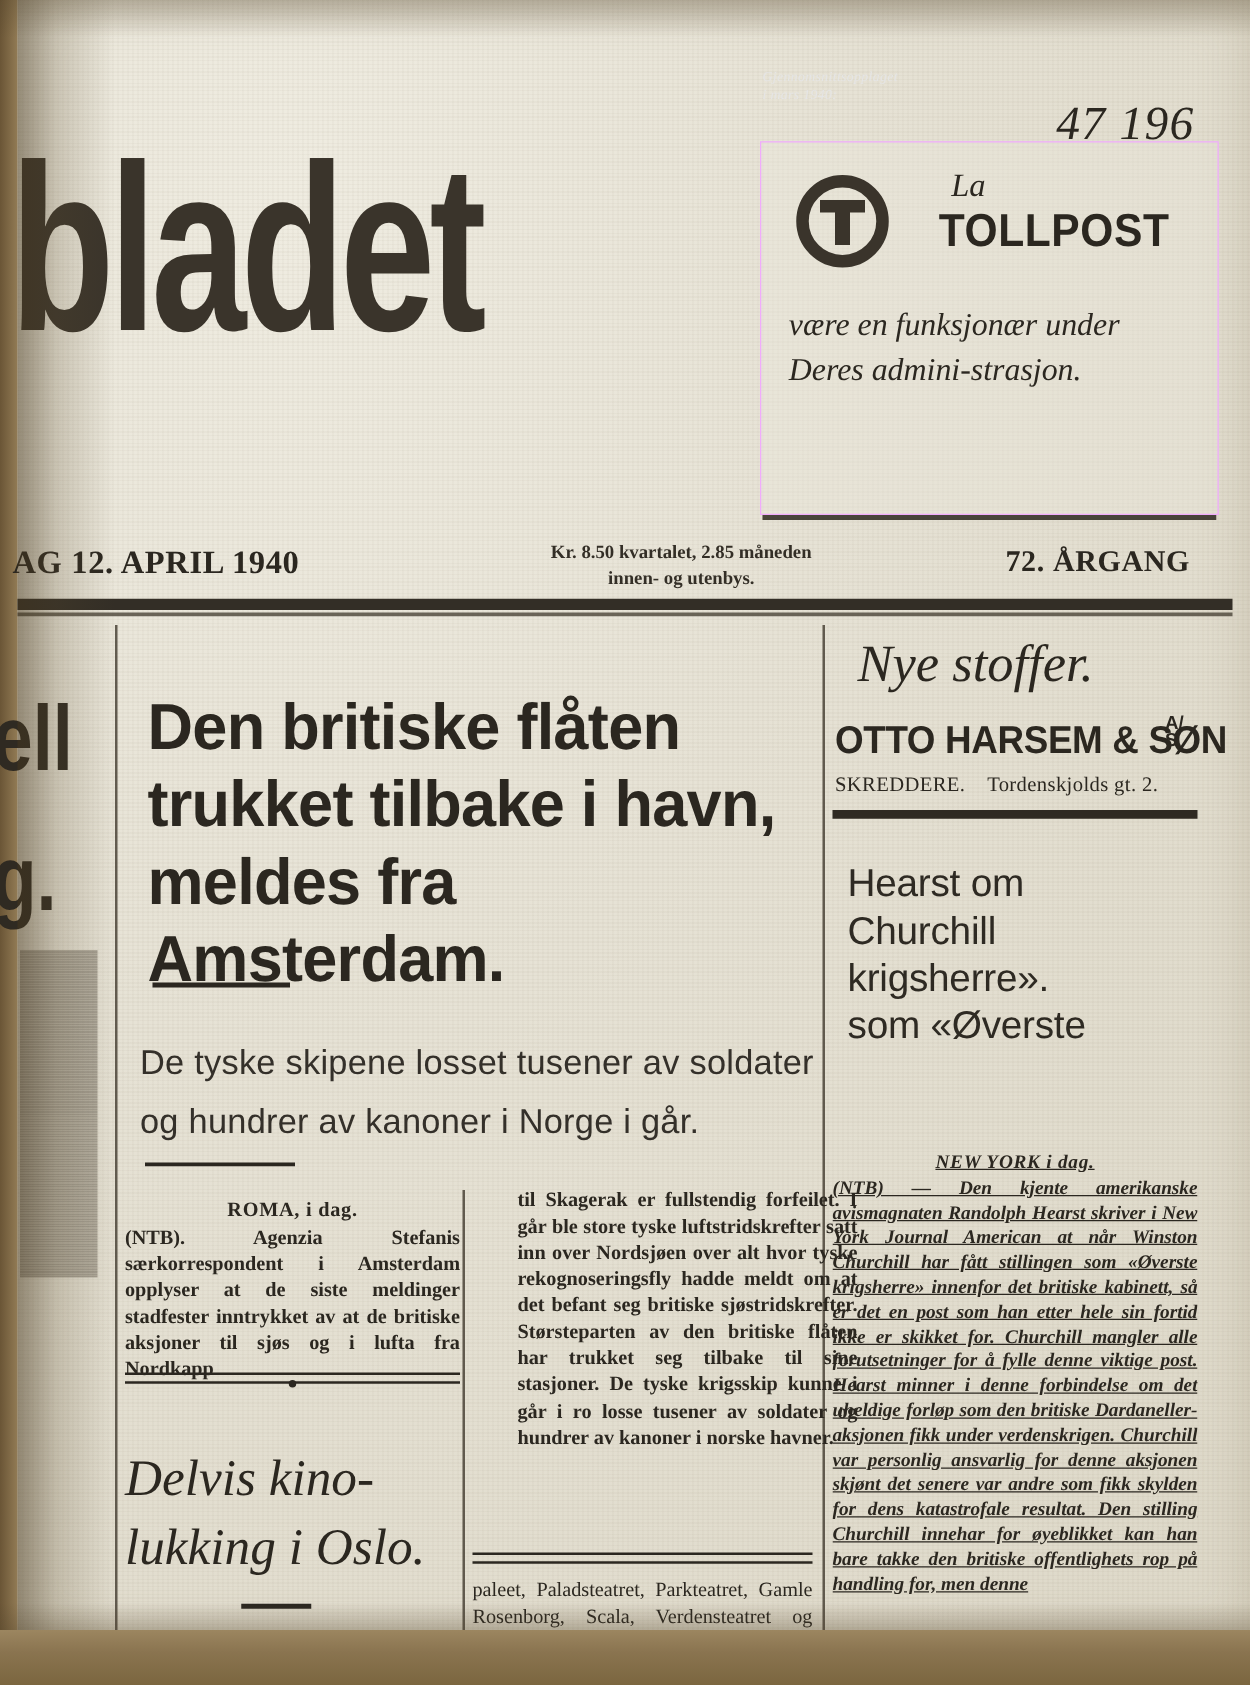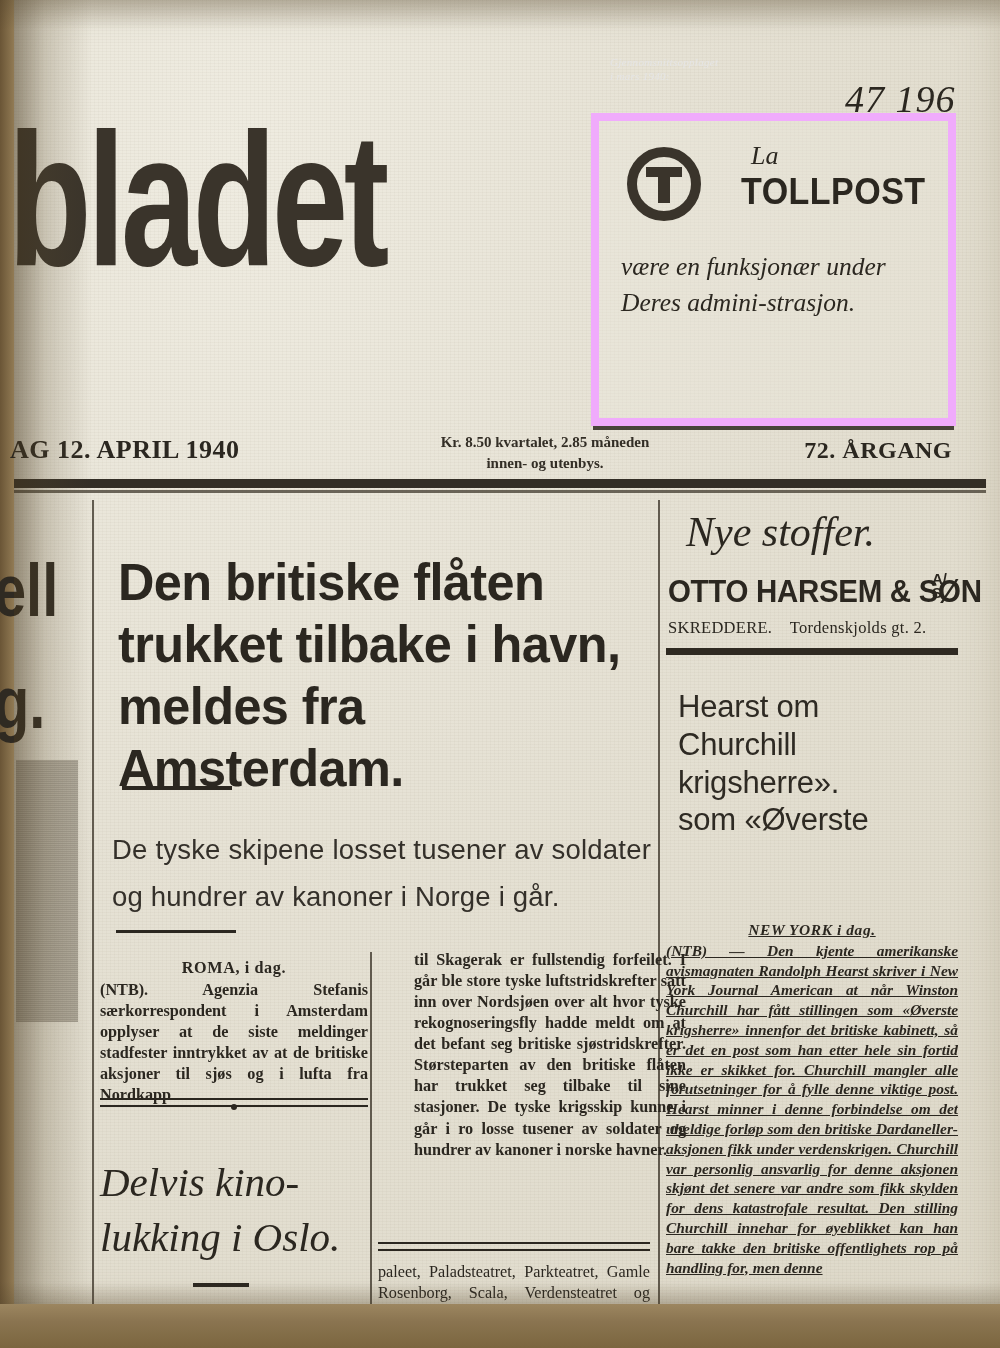--- a/index.html
+++ b/index.html
@@ -80,24 +80,25 @@
   }
   .circ-number {
     position:absolute; left:845px; top:57px;
     font-family:"Liberation Serif", serif;
     font-style:italic; font-weight:400; font-size:38px;
     color:#2b2720; letter-spacing:1px;margin-top:20px;
   }
 
   
   .ad-tollpost {
-    position:absolute; left:591px; top:113px; width:349px; height:297px;
-    border:8px solid #f0abfc;
+    position:absolute; left:608px; top:113px; width:349px; height:297px;
+    border:1px solid #f0abfc;
     box-shadow: 0 6px 0 -2px rgba(45,40,32,.85);
     background: rgba(236,232,221,.35);
+    padding-left: 16px;
   }
   .tp-logo {
     position:absolute; left:28px; top:26px;
     width:74px; height:74px; border-radius:50%;
     border:10px solid #3a342b;
     box-sizing:border-box;
   }
   .tp-logo::before {
     content:""; position:absolute; left:9px; top:10px; width:36px; height:10px; background:#3a342b;
   }

